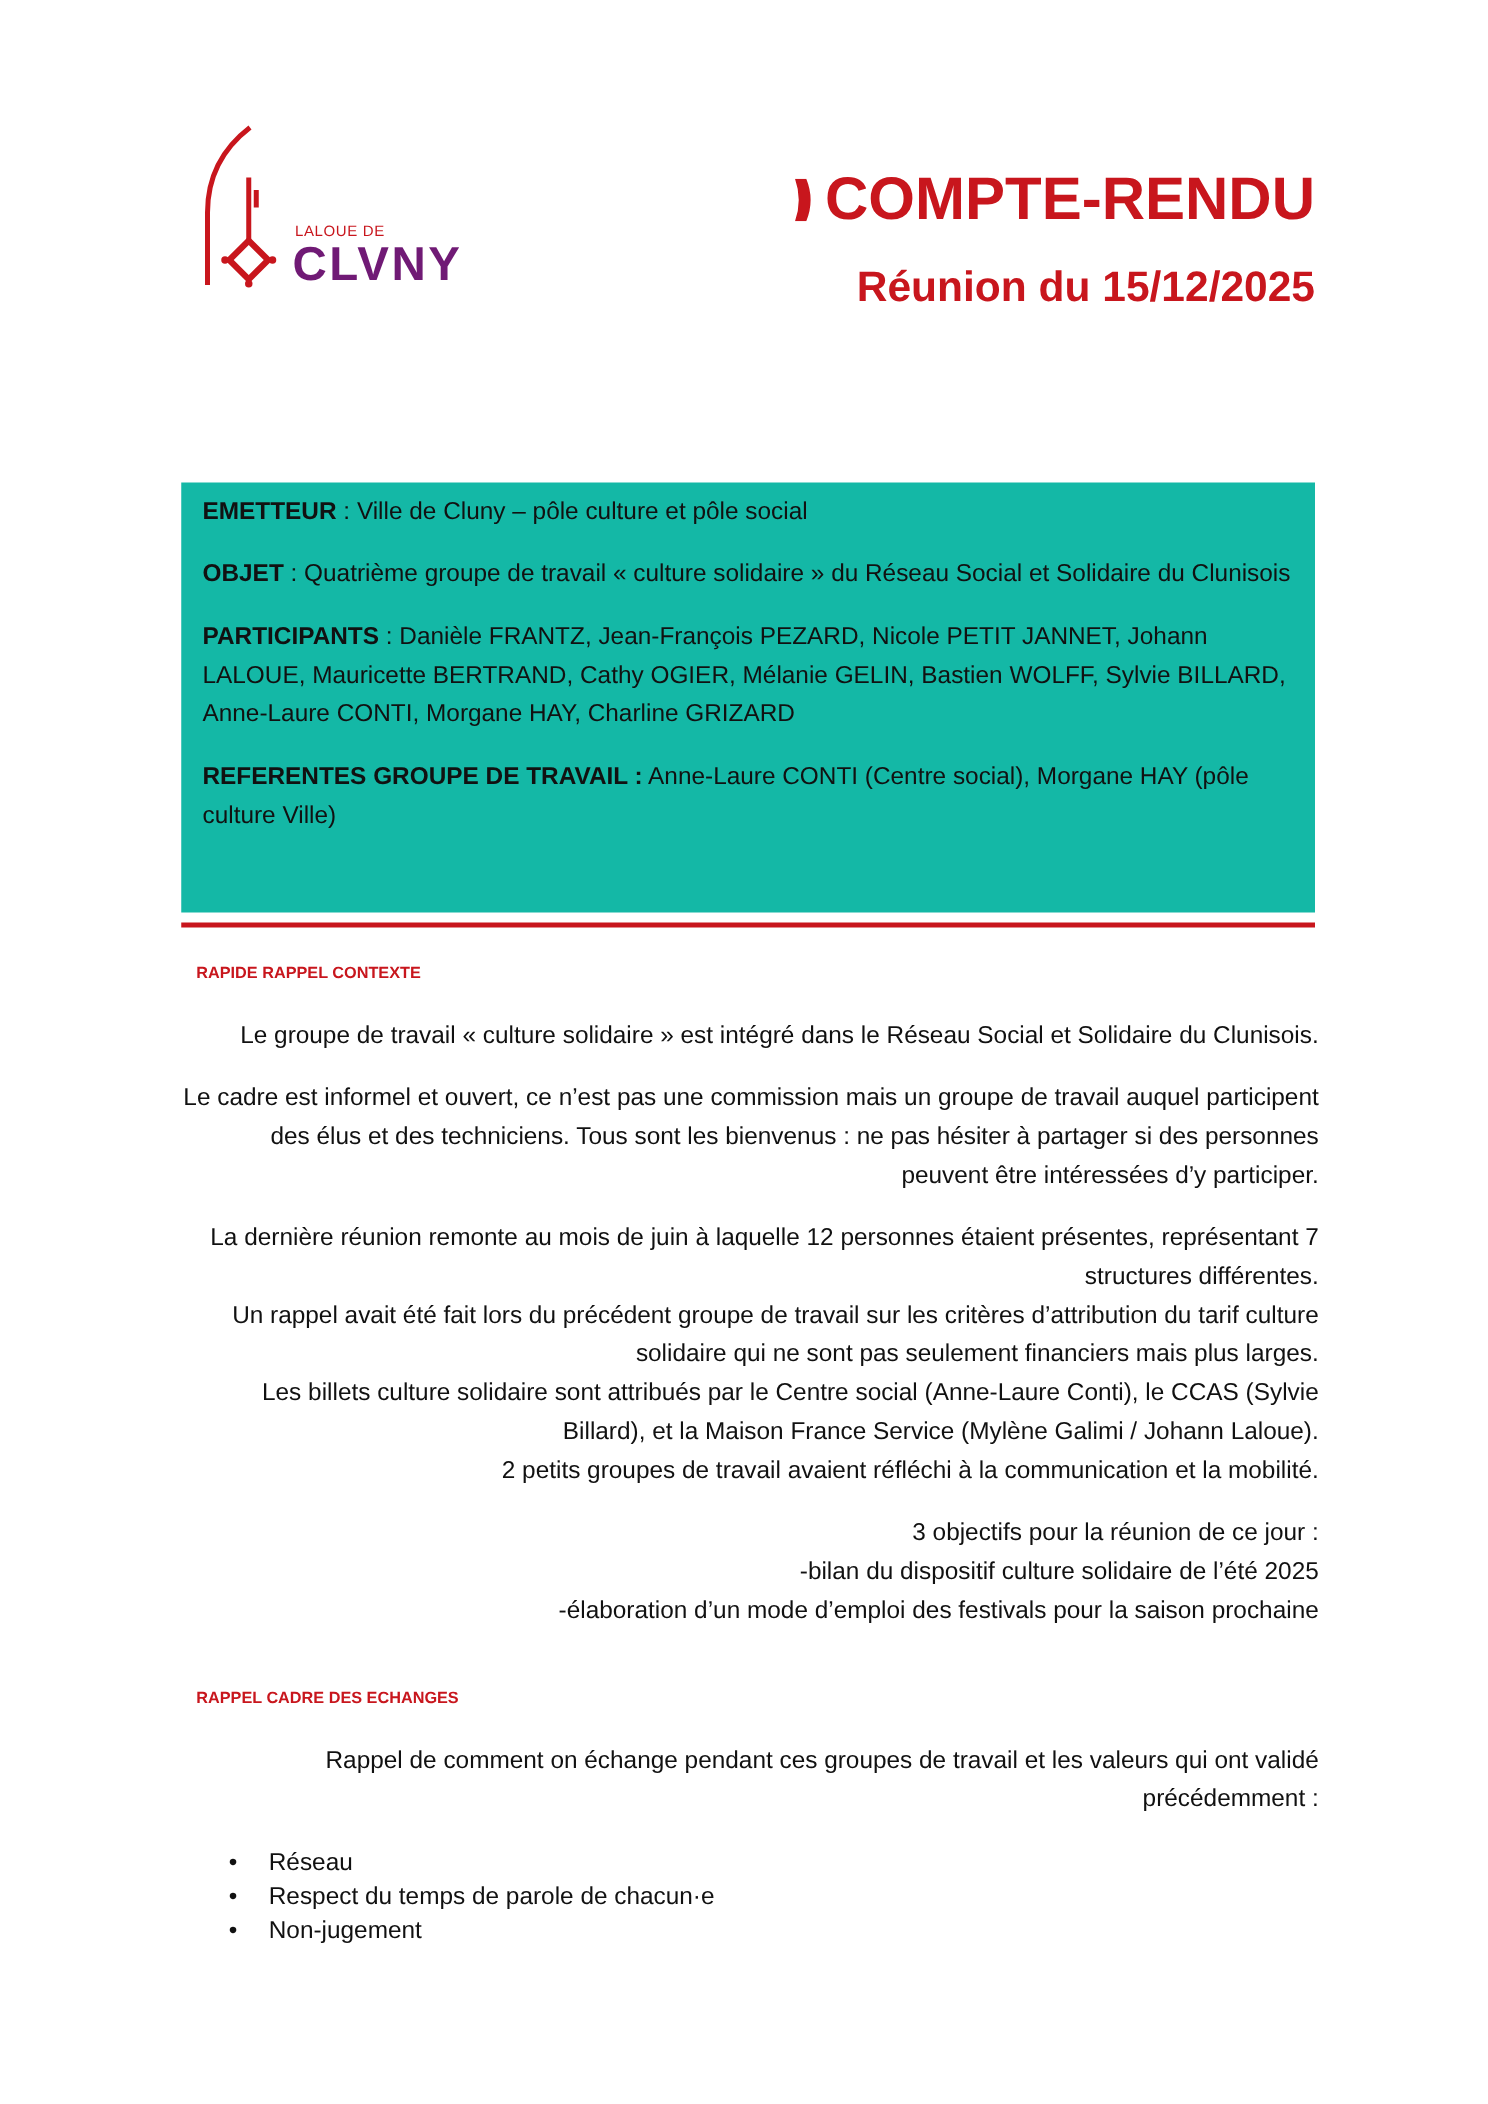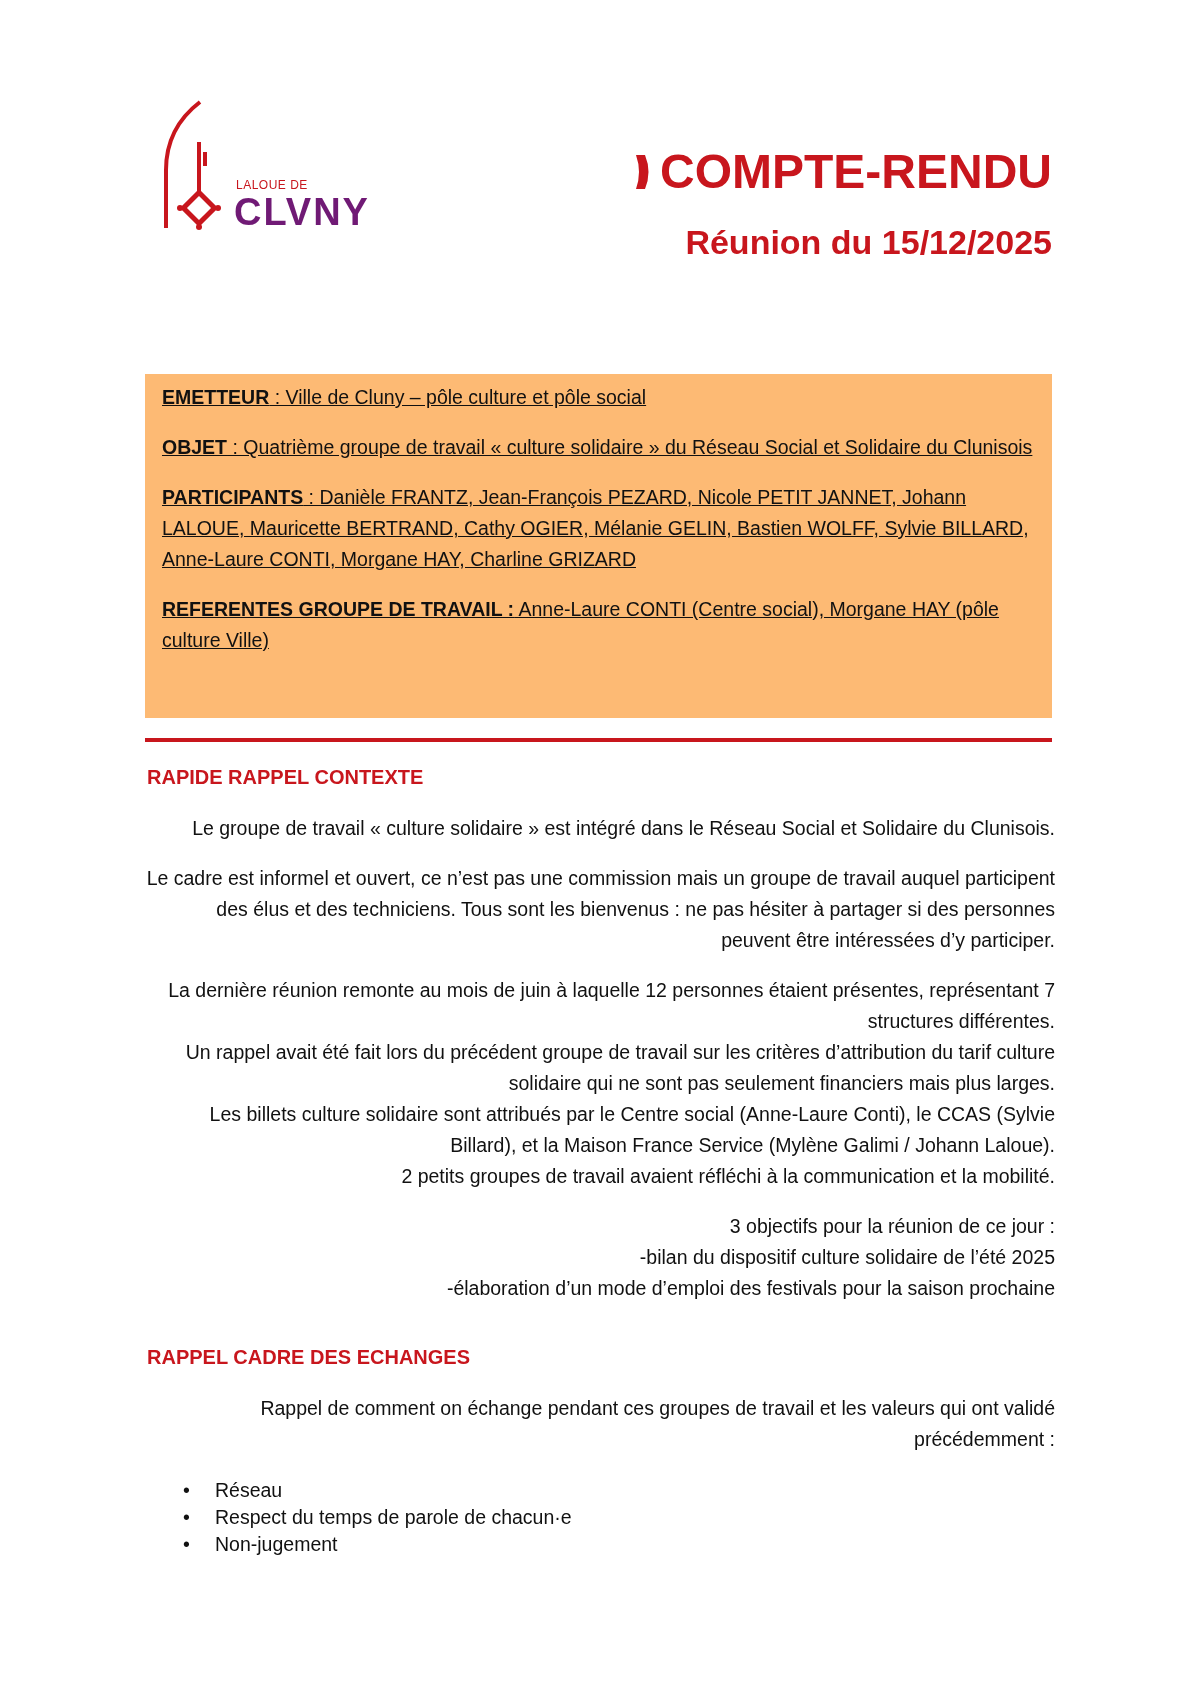--- a/index.html
+++ b/index.html
@@ -1,28 +1,28 @@
 <!DOCTYPE html>
 <html><head>
 <meta charset="utf-8">
 <style>
   html, body { margin: 0; padding: 0; background: #ffffff; }
   body { width: 1190px; height: 1683px; position: relative; overflow: hidden;
          font-family: "Liberation Sans", "DejaVu Sans", sans-serif; color: #111; }
   .logo { position: absolute; left: 160px; left: 160px; top: 100px; width: 240px; height: 160px; }
-  .title-block { position: absolute; right: 138px; top: 132px; text-align: right; color: #c8161d; font-weight: bold; margin-top: 12px; }
+  .title-block { position: absolute; right: 138px; top: 132px; text-align: right; color: #c8161d; font-weight: bold; }
   .title-main { font-size: 48px; line-height: 56px; letter-spacing: 0px; display: flex; align-items: center; justify-content: flex-end; }
   .title-main .chev { width: 16px; height: 34px; margin-right: 8px; display: inline-block; }
   .title-sub { font-size: 34px; line-height: 44px; margin-top: 20px; }
-  .info-box { position: absolute; left: 145px; top: 374px; width: 907px; height: 344px; background: #fdba74; box-sizing: border-box; padding: 8px 17px 0 17px; text-decoration: underline; }
+  .info-box { position: absolute; left: 145px; top: 386px; width: 907px; height: 344px; background: #14b8a6; box-sizing: border-box; padding: 8px 17px 0 17px; }
   .info-box p { margin: 0 0 19px 0; font-size: 19.5px; line-height: 31px; }
   .info-box b { font-weight: bold; }
   .rule { position: absolute; left: 145px; top: 738px; width: 907px; height: 4px; background: #c8161d; }
   .content { position: absolute; left: 143px; top: 762px; width: 912px; font-size: 19.5px; line-height: 31px; }
-  .content h2 { color: #c8161d; font-size: 20px; font-weight: bold; margin: 0 0 20px 4px; line-height: 31px; }
+  .content h2 { color: #c8161d; font-size: 13px; font-weight: bold; margin: 0 0 20px 14px; line-height: 31px; }
   .content p { margin: 0 0 19px 0; text-align: right; }
   .content .line { display: block; }
   .content .indent { padding-left: 72px; display: block; }
   .content ul { margin: 0; padding: 0; list-style: none; }
   .content li { position: relative; padding-left: 72px; line-height: 27px; }
   .content li .bullet { position: absolute; left: 40px; top: 0; }
 </style>
 </head>
 <body>
 

